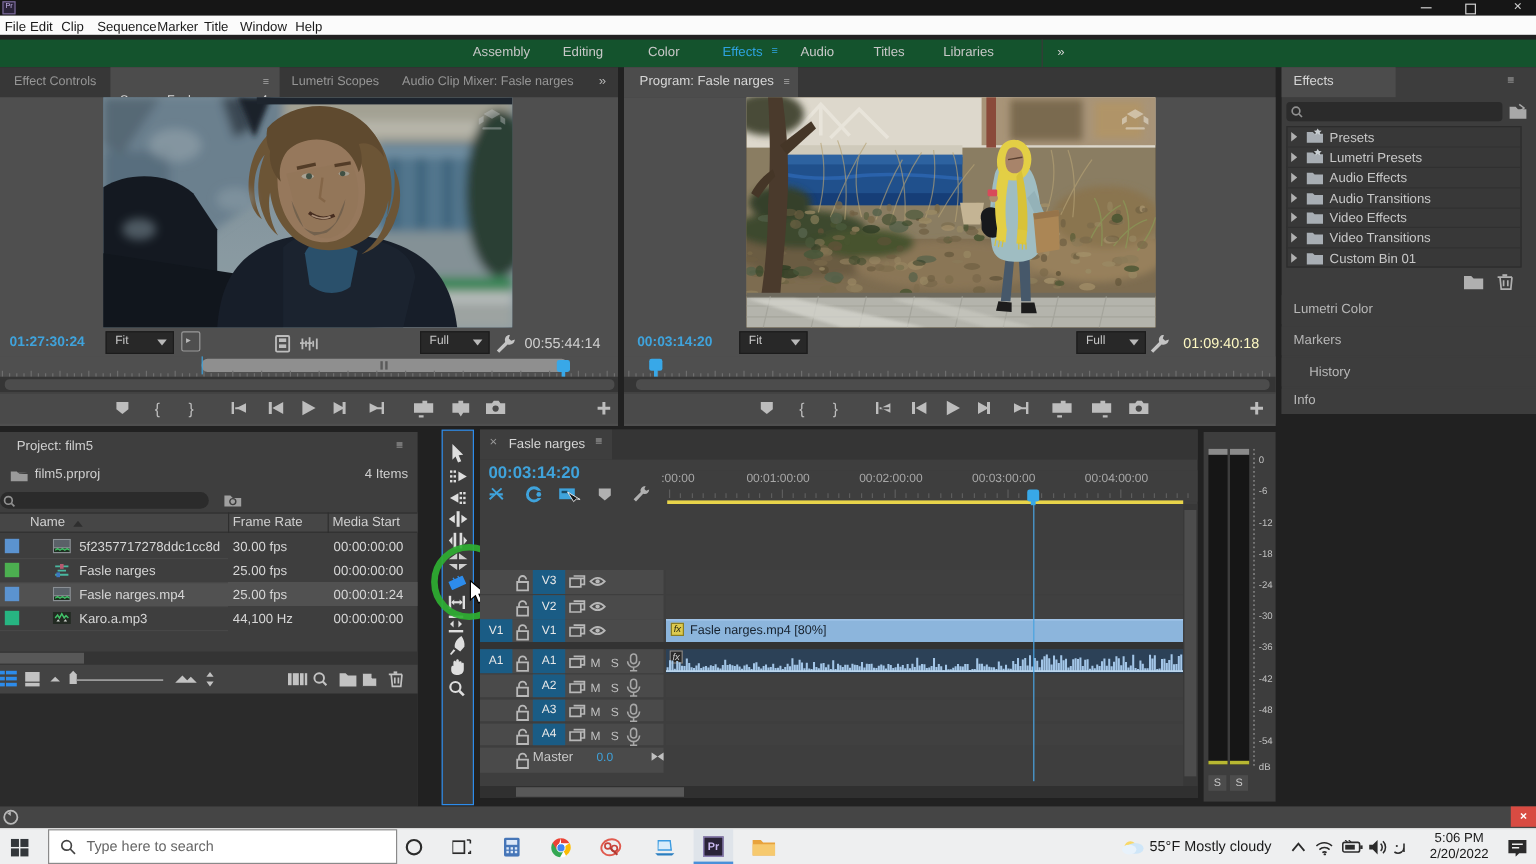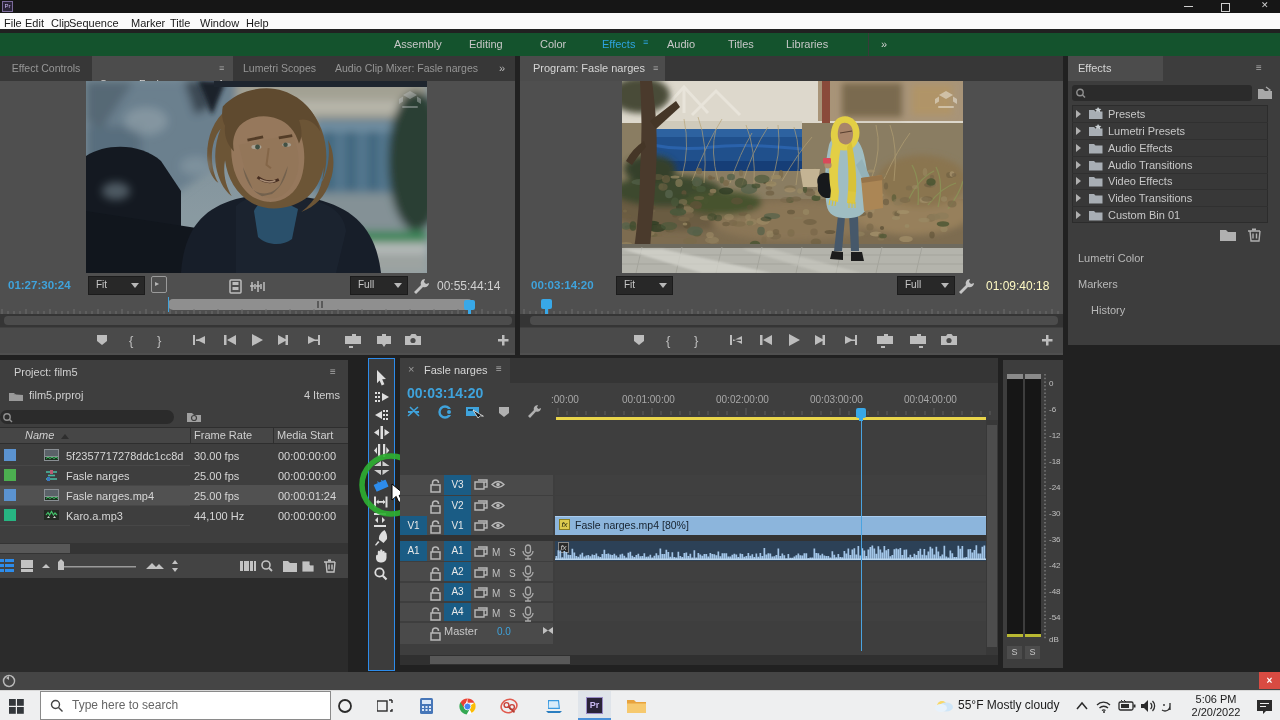--- a/index.html
+++ b/index.html
@@ -16,21 +16,21 @@
 <div class="abs" style="left:0;top:0;width:1280px;height:13px;background:#161616;"></div>
 <div class="abs" style="left:2px;top:1px;width:11px;height:11px;background:#2a2338;border:1px solid #7a6a9a;box-sizing:border-box;color:#c9b8f0;font-size:6px;line-height:9px;text-align:center;">Pr</div>
 <div class="abs" style="left:1184px;top:6px;width:9px;height:1px;background:#cfcfcf;"></div>
 <div class="abs" style="left:1221px;top:3px;width:7px;height:7px;border:1px solid #cfcfcf;"></div>
 <div class="abs" style="left:1261px;top:0px;color:#cfcfcf;font-size:9px;">✕</div>
 
 <div class="abs" style="left:0;top:13px;width:1280px;height:16px;background:#fbfbfb;color:#1a1a1a;font-size:11px;line-height:20px;">
   <span style="position:absolute;left:4px;">File</span>
   <span style="position:absolute;left:25px;">Edit</span>
   <span style="position:absolute;left:51px;">Clip</span>
-  <span style="position:absolute;left:69px;">Sequence</span>
+  <span style="position:absolute;left:81px;">Sequence</span>
   <span style="position:absolute;left:131px;">Marker</span>
   <span style="position:absolute;left:170px;">Title</span>
   <span style="position:absolute;left:200px;">Window</span>
   <span style="position:absolute;left:246px;">Help</span>
 </div>
 
 <div class="abs" style="left:0;top:33px;width:1280px;height:23px;background:#14532d;color:#c8c8c8;font-size:11px;">
   <span style="position:absolute;left:394px;top:5px;">Assembly</span>
   <span style="position:absolute;left:469px;top:5px;">Editing</span>
   <span style="position:absolute;left:540px;top:5px;">Color</span>
@@ -740,21 +740,21 @@
   <svg class="abs" style="left:2px;top:52px;" width="12" height="11">
         <circle cx="5" cy="5" r="3.2" fill="none" stroke="#909090" stroke-width="1.4"></circle>
         <line x1="7.5" y1="7.5" x2="10" y2="10" stroke="#909090" stroke-width="1.4"></line>
       </svg>
   <svg class="abs" style="left:186px;top:50px;" width="16" height="13">
         <path d="M1 3 h5 l2 2 h7 v7 h-14 z" fill="#a0a0a0"></path>
         <circle cx="8" cy="8" r="2.5" fill="none" stroke="#3e3e3e" stroke-width="1.2"></circle>
       </svg>
 
   <div class="abs" style="left:0;top:67px;width:348px;height:17px;background:#464646;border-top:1px solid #2e2e2e;border-bottom:1px solid #2e2e2e;box-sizing:border-box;"></div>
-  <div class="abs" style="left:25px;top:69px;color:#d0d0d0;font-size:11px;font-style:italic;">Name</div>
+  <div class="abs" style="left:25px;top:69px;color:#d0d0d0;font-size:11px;">Name</div>
   <svg class="abs" style="left:60px;top:73px;" width="10" height="7">
         <path d="M1 6 L5 1 L9 6 z" fill="#2e2e2e"></path>
       </svg>
   <div class="abs" style="left:190px;top:67px;width:1px;height:17px;background:#2e2e2e;"></div>
   <div class="abs" style="left:194px;top:69px;color:#d0d0d0;font-size:11px;">Frame Rate</div>
   <div class="abs" style="left:273px;top:67px;width:1px;height:17px;background:#2e2e2e;"></div>
   <div class="abs" style="left:277px;top:69px;color:#d0d0d0;font-size:11px;">Media Start</div>
 
   <div class="abs" style="left:0;top:125px;width:348px;height:20px;background:#515151;"></div>
   <div class="abs" style="left:4px;top:89px;width:12px;height:12px;background:#5b93d0;"></div>
@@ -1206,20 +1206,21 @@
 </svg>
 <svg class="abs" style="left:1218px;top:227px;" width="52" height="16" viewBox="0 0 52 16">
   <path d="M2 3 h6 l2 2 h8 v9 h-16 z" fill="#b0b0b0"></path>
   <path d="M30 4 h12 M32 4 l1 10 h8 l1 -10 M35 6.5 v5 M38.5 6.5 v5" stroke="#b0b0b0" stroke-width="1.4" fill="none"></path>
   <rect x="34" y="1.5" width="4" height="2" fill="#b0b0b0"></rect>
 </svg>
 
 <div class="abs" style="left:1068px;top:246px;width:212px;height:24px;background:#3d3d3d;color:#b8b8b8;font-size:11px;line-height:24px;"><span style="margin-left:10px;">Lumetri Color</span></div>
 <div class="abs" style="left:1068px;top:272px;width:212px;height:24px;background:#3d3d3d;color:#b8b8b8;font-size:11px;line-height:24px;"><span style="margin-left:10px;">Markers</span></div>
 <div class="abs" style="left:1068px;top:298px;width:212px;height:24px;background:#3d3d3d;color:#b8b8b8;font-size:11px;line-height:24px;padding-left:13px;"><span style="margin-left:10px;">History</span></div>
+<div class="abs" style="left:1068px;top:324px;width:212px;height:21px;background:#3d3d3d;color:#b8b8b8;font-size:11px;line-height:21px;"><span style="margin-left:10px;">Info</span></div>
 
 <div class="abs" style="left:0;top:672px;width:1280px;height:18px;background:#454545;"></div>
 <svg class="abs" style="left:2px;top:674px;" width="14" height="14">
       <circle cx="7" cy="7" r="5.5" fill="none" stroke="#b8b8b8" stroke-width="1.5"></circle>
       <path d="M7 3.5 a3.5 3.5 0 0 1 0 7" fill="none" stroke="#454545" stroke-width="1.8"></path>
       <path d="M4 4 l3 -2 v4 z" fill="#b8b8b8"></path>
     </svg>
 <div class="abs" style="left:1259px;top:672px;width:21px;height:17px;background:#d84b42;color:#fff;font-size:10px;line-height:17px;text-align:center;font-weight:bold;">×</div>
 
 <div class="abs" style="left:0;top:690px;width:1280px;height:30px;background:#eeeff0;border-top:1px solid #d8d8d8;box-sizing:border-box;">

